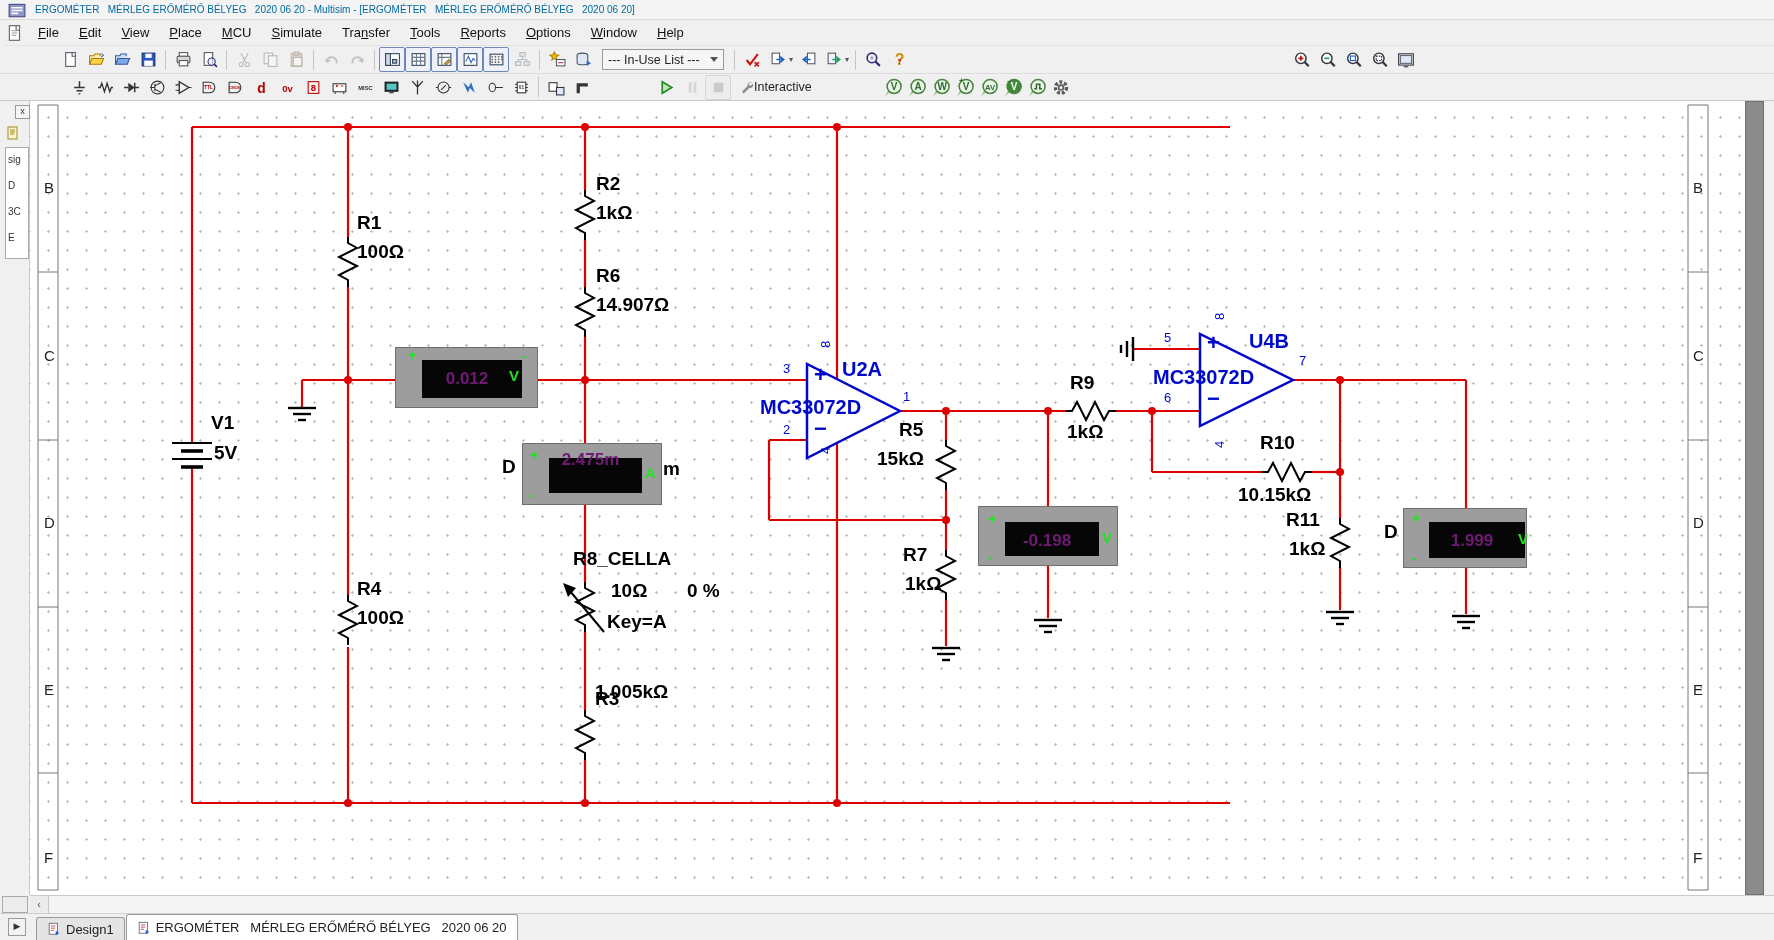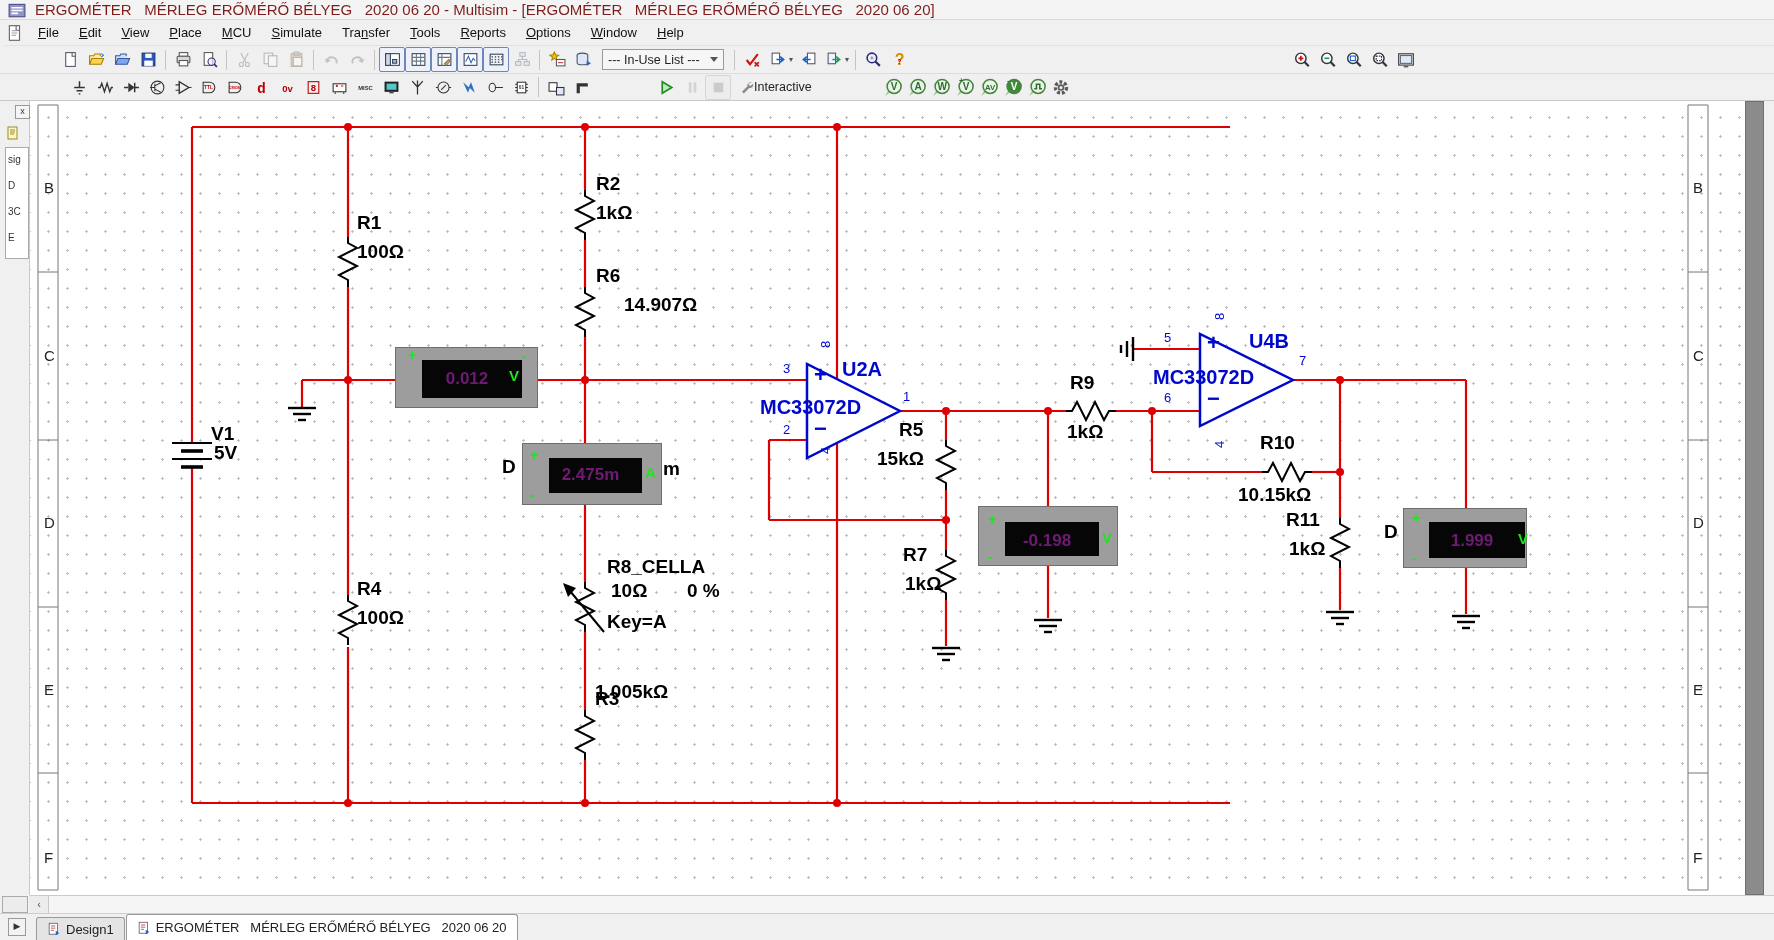--- a/index.html
+++ b/index.html
@@ -2,21 +2,21 @@
 <html><head>
 <meta charset="utf-8">
 <style>
   html,body{margin:0;padding:0;}
   body{width:1774px;height:940px;position:relative;overflow:hidden;background:#f0f0f0;
        font-family:"Liberation Sans",sans-serif;-webkit-font-smoothing:antialiased;}
   .abs{position:absolute;}
   
   #titlebar{left:0;top:0;width:1774px;height:20px;background:#f4f4f4;border-bottom:1px solid #d9d9d9;
             display:flex;align-items:center;gap:5px;padding-left:4px;box-sizing:border-box;}
-  #titlebar .t{font-size:15px;color:#7f1d1d;white-space:pre;}
+  #titlebar .t{font-size:10px;color:#0369a1;white-space:pre;}
   #menubar{left:0;top:20px;width:1774px;height:25px;background:#f0f0f0;display:flex;align-items:center;padding-left:2px;box-sizing:border-box;}
   .micon{width:18px;height:18px;margin:0 4px;}
   .mitem{font-size:13px;color:#111;padding:3px 10px;cursor:default;}
   .mitem u{text-decoration:underline;}
   #toolbar1{left:5px;top:45px;width:1774px;height:28px;background:#f0f0f0;border-top:1px solid #e2e2e2;
             display:flex;align-items:center;padding-left:52px;box-sizing:border-box;}
   #toolbar2{left:0;top:73px;width:1774px;height:28px;background:#f0f0f0;border-top:1px solid #dcdcdc;border-bottom:1px solid #c9c9c9;
             display:flex;align-items:center;padding-left:66px;box-sizing:border-box;}
   .tbtn{width:24px;height:23px;display:flex;align-items:center;justify-content:center;border:1px solid transparent;border-radius:2px;}
   .tbtn svg{display:block;}
@@ -653,31 +653,31 @@
     <div class="zletter abs" style="left: 44px; top: 347px;">C</div>
     <div class="zletter abs" style="left: 1693px; top: 347px;">C</div>
     <div class="zletter abs" style="left: 44px; top: 514px;">D</div>
     <div class="zletter abs" style="left: 1693px; top: 514px;">D</div>
     <div class="zletter abs" style="left: 44px; top: 681px;">E</div>
     <div class="zletter abs" style="left: 1693px; top: 681px;">E</div>
     <div class="zletter abs" style="left: 44px; top: 849px;">F</div>
     <div class="zletter abs" style="left: 1693px; top: 849px;">F</div>
   </div>
 <div id="labels">
-    <div class="clabel" style="left: 211px; top: 413px; margin-top: 11px;">V1</div>
+    <div class="clabel" style="left: 211px; top: 413px;">V1</div>
     <div class="clabel" style="left: 214px; top: 443px;">5V</div>
     <div class="clabel" style="left: 357px; top: 213px;">R1</div>
     <div class="clabel" style="left: 357px; top: 242px;">100Ω</div>
     <div class="clabel" style="left: 357px; top: 579px;">R4</div>
     <div class="clabel" style="left: 357px; top: 608px;">100Ω</div>
     <div class="clabel" style="left: 596px; top: 174px;">R2</div>
     <div class="clabel" style="left: 596px; top: 203px;">1kΩ</div>
     <div class="clabel" style="left: 596px; top: 266px;">R6</div>
-    <div class="clabel" style="left: 596px; top: 295px; margin-left: 28px;">14.907Ω</div>
-    <div class="clabel" style="left: 607px; top: 549px; margin-top: 8px;">R8_CELLA</div>
+    <div class="clabel" style="left: 596px; top: 295px;">14.907Ω</div>
+    <div class="clabel" style="left: 573px; top: 549px;">R8_CELLA</div>
     <div class="clabel" style="left: 611px; top: 581px;">10Ω</div>
     <div class="clabel" style="left: 687px; top: 581px;">0 %</div>
     <div class="clabel" style="left: 607px; top: 612px;">Key=A</div>
     <div class="clabel" style="left: 595px; top: 689px;">R3</div>
     <div class="clabel" style="left: 595px; top: 682px;">1.005kΩ</div>
     <div class="clabel" style="left: 899px; top: 420px;">R5</div>
     <div class="clabel" style="left: 877px; top: 449px;">15kΩ</div>
     <div class="clabel" style="left: 903px; top: 545px;">R7</div>
     <div class="clabel" style="left: 905px; top: 574px;">1kΩ</div>
     <div class="clabel" style="left: 1070px; top: 373px;">R9</div>
@@ -711,21 +711,21 @@
 <div id="meters">
     <div class="meter" style="left: 395px; top: 347px; width: 143px; height: 61px;">
       <div class="mscreen" style="left: 26px; top: 12px; width: 100px; height: 38px;"></div>
       <div class="mval" style="left: 26px; top: 21px; width: 90px;">0.012</div>
       <div class="mgreen" style="left: 12px; top: 0px;">+</div>
       <div class="mgreen" style="left: 126px; top: 1px;">-</div>
       <div class="mgreen munit" style="left: 113px; top: 20px;">V</div>
     </div>
     <div class="meter" style="left: 522px; top: 443px; width: 140px; height: 62px;">
       <div class="mscreen" style="left: 26px; top: 14px; width: 93px; height: 35px;"></div>
-      <div class="mval" style="left: 26px; top: 21px; width: 83px;">2.475m</div>
+      <div class="mval" style="left: 26px; top: 6px; width: 83px;">2.475m</div>
       <div class="mgreen" style="left: 7px; top: 4px;">+</div>
       <div class="mgreen" style="left: 7px; top: 44px;">-</div>
       <div class="mgreen munit" style="left: 122px; top: 21px;">A</div>
     </div>
     <div class="meter" style="left: 978px; top: 506px; width: 140px; height: 60px;">
       <div class="mscreen" style="left: 26px; top: 15px; width: 94px; height: 34px;"></div>
       <div class="mval" style="left: 26px; top: 24px; width: 84px;">-0.198</div>
       <div class="mgreen" style="left: 9px; top: 5px;">+</div>
       <div class="mgreen" style="left: 9px; top: 43px;">-</div>
       <div class="mgreen munit" style="left: 123px; top: 23px;">V</div>

